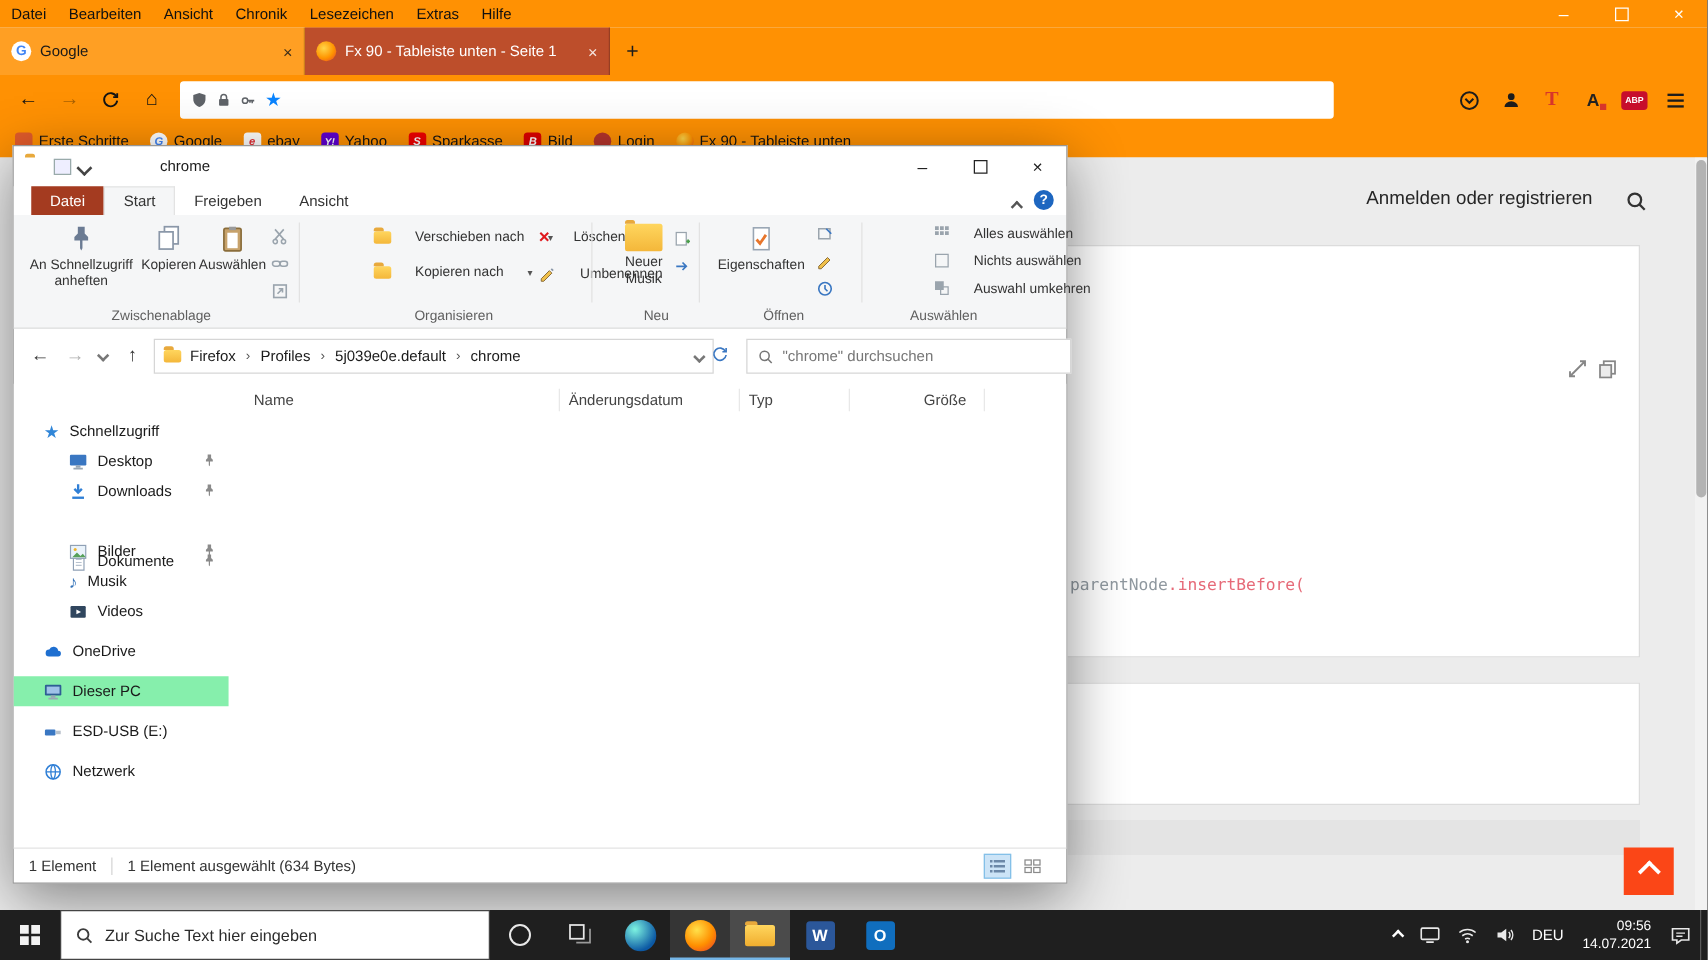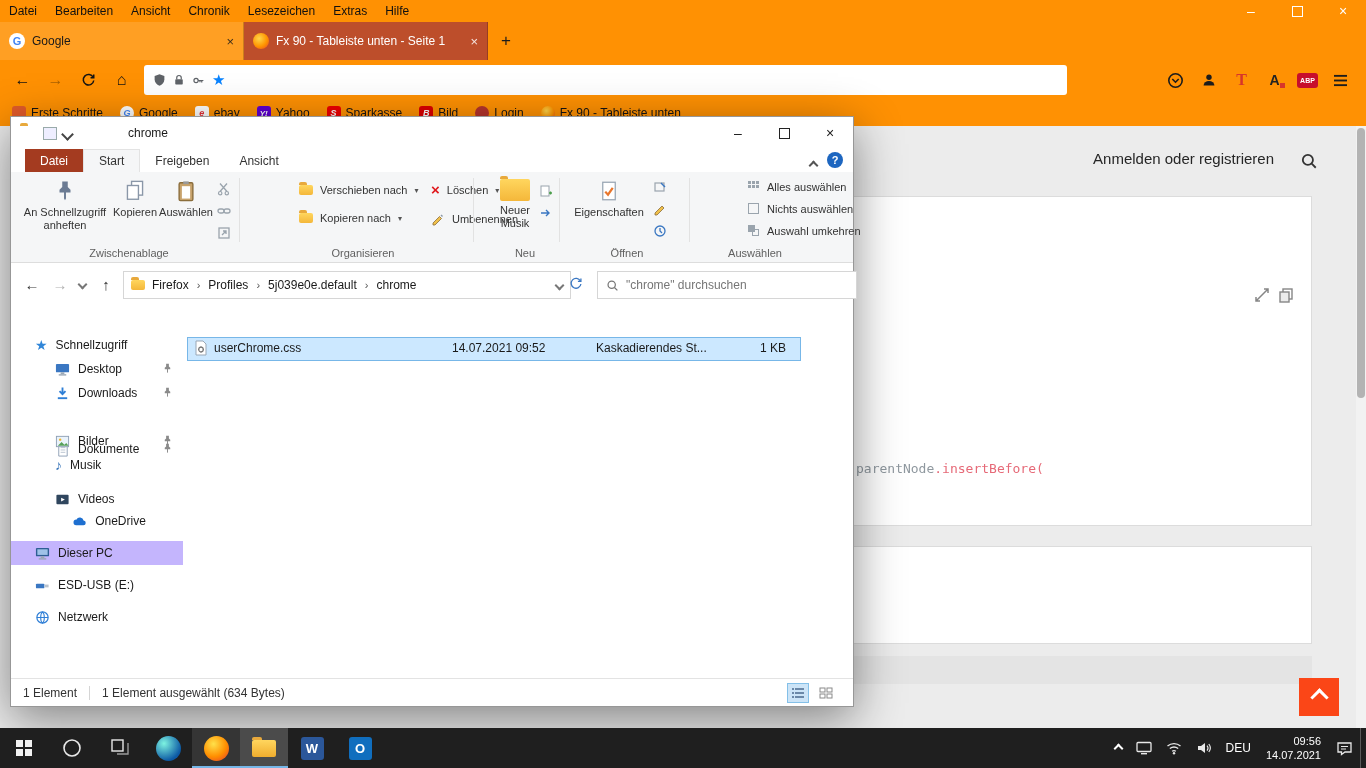--- a/index.html
+++ b/index.html
@@ -92,21 +92,21 @@
   .rb-collapse{position:absolute;right:36px;top:9px;}
   .rb-collapse .chev{width:5px;height:5px;border-color:#555;}
   .rb-help{position:absolute;right:10px;top:3px;width:16px;height:16px;border-radius:50%;background:#1d66c0;
            color:#fff;font-size:11px;font-weight:bold;display:flex;align-items:center;justify-content:center;}
 
   .ex-ribbon{position:absolute;top:55px;left:0;right:0;height:90px;background:#f5f6f7;border-bottom:1px solid #ddd;}
   .rsep{position:absolute;top:6px;bottom:20px;width:1px;background:#e2e2e2;}
   .rlabel{position:absolute;bottom:3px;transform:translateX(-50%);color:#5f5f5f;font-size:11px;}
   .rlg{position:absolute;top:7px;display:flex;flex-direction:column;align-items:center;gap:3px;
        font-size:11px;color:#333;text-align:center;line-height:13px;}
-  .rsm{position:absolute;display:flex;align-items:center;gap:7px;font-size:11px;color:#333;white-space:nowrap;padding-left:48px;}
+  .rsm{position:absolute;display:flex;align-items:center;gap:19px;font-size:11px;color:#333;white-space:nowrap;padding-left:48px;}
   .rmini{display:flex;align-items:center;justify-content:center;width:18px;height:18px;}
   .rmini-col{position:absolute;display:flex;flex-direction:column;gap:4px;}
   .ddv{font-size:8px;color:#555;}
   .delx{color:#e0191e;font-weight:bold;font-size:15px;line-height:12px;}
 
   .folder-ic{width:18px;height:13px;background:linear-gradient(#ffd65e,#f4b73a);border-radius:2px;position:relative;}
   .folder-ic::before{content:"";position:absolute;top:-3px;left:0;width:8px;height:3px;background:#e8a93c;border-radius:2px 2px 0 0;}
   .folder-lg{width:30px;height:22px;}
   .folder-sm{width:14px;height:10px;}
 
@@ -117,21 +117,21 @@
   .crumbbox{position:absolute;left:112px;top:4px;width:432px;height:26px;border:1px solid #d6d6d6;background:#fff;
             display:flex;align-items:center;gap:4px;padding:0 7px;}
   .crumb{padding:0 3px;} .csep{color:#555;font-size:11px;padding:0 1px;}
   .refreshbtn{position:absolute;left:552px;top:4px;width:26px;height:26px;display:flex;align-items:center;justify-content:center;}
   .searchbox{position:absolute;left:586px;top:4px;width:242px;height:26px;border:1px solid #d6d6d6;background:#fff;
              display:flex;align-items:center;gap:7px;padding:0 8px;color:#767676;}
 
   .ex-side{position:absolute;top:190px;left:0;width:172px;bottom:27px;background:#fff;}
   .si{position:absolute;left:0;right:0;height:24px;display:flex;align-items:center;gap:8px;padding-left:24px;box-sizing:border-box;}
   .si.child{padding-left:44px;}
-  .si.selected{background:#c4b5fd;}
+  .si.selected{background:#86efac;}
   .si .pin{position:absolute;right:10px;top:6px;}
   .qstar{color:#3186d8;font-size:14px;line-height:14px;}
   .note{color:#3573b9;font-size:14px;line-height:14px;}
 
   .ex-main{position:absolute;top:190px;left:172px;right:0;bottom:27px;background:#fff;}
   .cols{position:absolute;top:2px;left:0;right:0;height:24px;color:#444;}
   .colh{position:absolute;top:4px;}
   .colsep{position:absolute;top:2px;height:18px;width:1px;background:#e8e8e8;}
   .filerow{position:absolute;top:30px;left:4px;width:612px;height:22px;background:#cce8ff;border:1px solid #77b7e8;}
   .fcell{position:absolute;top:3px;white-space:nowrap;overflow:hidden;}
@@ -582,28 +582,28 @@
           </svg>
         <span>Bilder</span>
         <svg class="pin" width="11" height="11" viewBox="0 0 16 16">
             <path d="M6 1h4v4l2 2v2H8.7v4.5l-.7 1-.7-1V9H4V7l2-2z" fill="#8a8a8a"></path>
           </svg>
       </div>
       <div class="si child" style="top:146px;">
         <span class="note">♪</span>
         <span>Musik</span>
       </div>
-      <div class="si child" style="top:180px;">
+      <div class="si child" style="top:170px;">
         <svg width="15" height="15" viewBox="0 0 16 16">
             <rect x="1.5" y="3" width="13" height="10" rx="1" fill="#30465e"></rect>
             <path d="M6.5 6l4 2-4 2z" fill="#fff"></path>
           </svg>
         <span>Videos</span>
       </div>
-      <div class="si" style="top:202px;justify-content:center;">
+      <div class="si" style="top:202px;">
         <svg width="15" height="15" viewBox="0 0 16 16">
             <path d="M4.5 12a3 3 0 0 1 .2-6A4 4 0 0 1 12.3 7 2.5 2.5 0 0 1 12 12z" fill="#1e6fd0"></path>
           </svg>
         <span>OneDrive</span>
       </div>
       <div class="si selected" style="top:234px;">
         <svg width="15" height="15" viewBox="0 0 16 16">
             <rect x="1" y="2" width="14" height="9" rx="1" fill="#2e5e94"></rect>
             <rect x="2.5" y="3.5" width="11" height="6" fill="#9fc2e8"></rect>
             <rect x="6" y="11" width="4" height="2" fill="#9aa7b5"></rect>
@@ -621,30 +621,29 @@
       <div class="si" style="top:298px;">
         <svg width="15" height="15" viewBox="0 0 16 16">
             <circle cx="8" cy="8" r="6" fill="none" stroke="#2f7fd6" stroke-width="1.3"></circle>
             <path d="M2 8h12M8 2c2.6 2 2.6 10 0 12-2.6-2-2.6-10 0-12" fill="none" stroke="#2f7fd6" stroke-width="1.1"></path>
           </svg>
         <span>Netzwerk</span>
       </div>
     </div>
 
     <div class="ex-main">
-      <div class="filerow">
-        <svg class="fcell" style="left:5px;top:2px;" width="16" height="16" viewBox="0 0 16 16">
-            <path d="M3 1h7l3 3v11H3z" fill="#fff" stroke="#9aa7b5"></path>
-            <circle cx="8" cy="9.5" r="2.3" fill="none" stroke="#777" stroke-width="1.2"></circle>
-            <path d="M8 6.3v1M8 11.7v1M5.2 9.5h1M9.8 9.5h1" stroke="#777"></path>
-          </svg>
-        <span class="fcell" style="left:26px;">userChrome.css</span>
-        <span class="fcell" style="left:264px;">14.07.2021 09:52</span>
-        <span class="fcell" style="left:408px;">Kaskadierendes St...</span>
-        <span class="fcell" style="left:500px;width:98px;text-align:right;">1 KB</span>
+      <div class="cols">
+        <span class="colh" style="left:20px;">Name</span>
+        <span class="colh" style="left:272px;">Änderungsdatum</span>
+        <span class="colh" style="left:416px;">Typ</span>
+        <span class="colh" style="left:504px;width:86px;text-align:right;">Größe</span>
+        <i class="colsep" style="left:264px;"></i>
+        <i class="colsep" style="left:408px;"></i>
+        <i class="colsep" style="left:496px;"></i>
+        <i class="colsep" style="left:604px;"></i>
       </div>
     </div>
 
     <div class="ex-status">
       <span>1 Element</span>
       <i class="st-sep"></i>
       <span>1 Element ausgewählt (634 Bytes)</span>
       <div class="viewbtns">
         <span class="viewbtn sel">
           <svg width="14" height="12" viewBox="0 0 14 12">
@@ -674,20 +673,27 @@
 
   <div class="taskbar">
     <div class="tb-start">
       <span class="winlogo">
           <i></i>
           <i></i>
           <i></i>
           <i></i>
         </span>
     </div>
+    <div class="tb-search">
+      <svg width="15" height="15" viewBox="0 0 16 16">
+          <circle cx="7" cy="7" r="4.5" fill="none" stroke="#3c3c3c" stroke-width="1.6"></circle>
+          <line x1="10.4" y1="10.4" x2="14" y2="14" stroke="#3c3c3c" stroke-width="1.6"></line>
+        </svg>
+      <span>Zur Suche Text hier eingeben</span>
+    </div>
     <div class="tb-btn">
       <svg width="22" height="22" viewBox="0 0 22 22">
           <circle cx="11" cy="11" r="8" fill="none" stroke="#e8e8e8" stroke-width="1.6"></circle>
         </svg>
     </div>
     <div class="tb-btn">
       <svg width="20" height="20" viewBox="0 0 20 20">
           <rect x="2" y="2" width="11" height="11" fill="none" stroke="#e8e8e8" stroke-width="1.4"></rect>
           <path d="M7 16h11V5" fill="none" stroke="#9a9a9a" stroke-width="1.4"></path>
         </svg>

